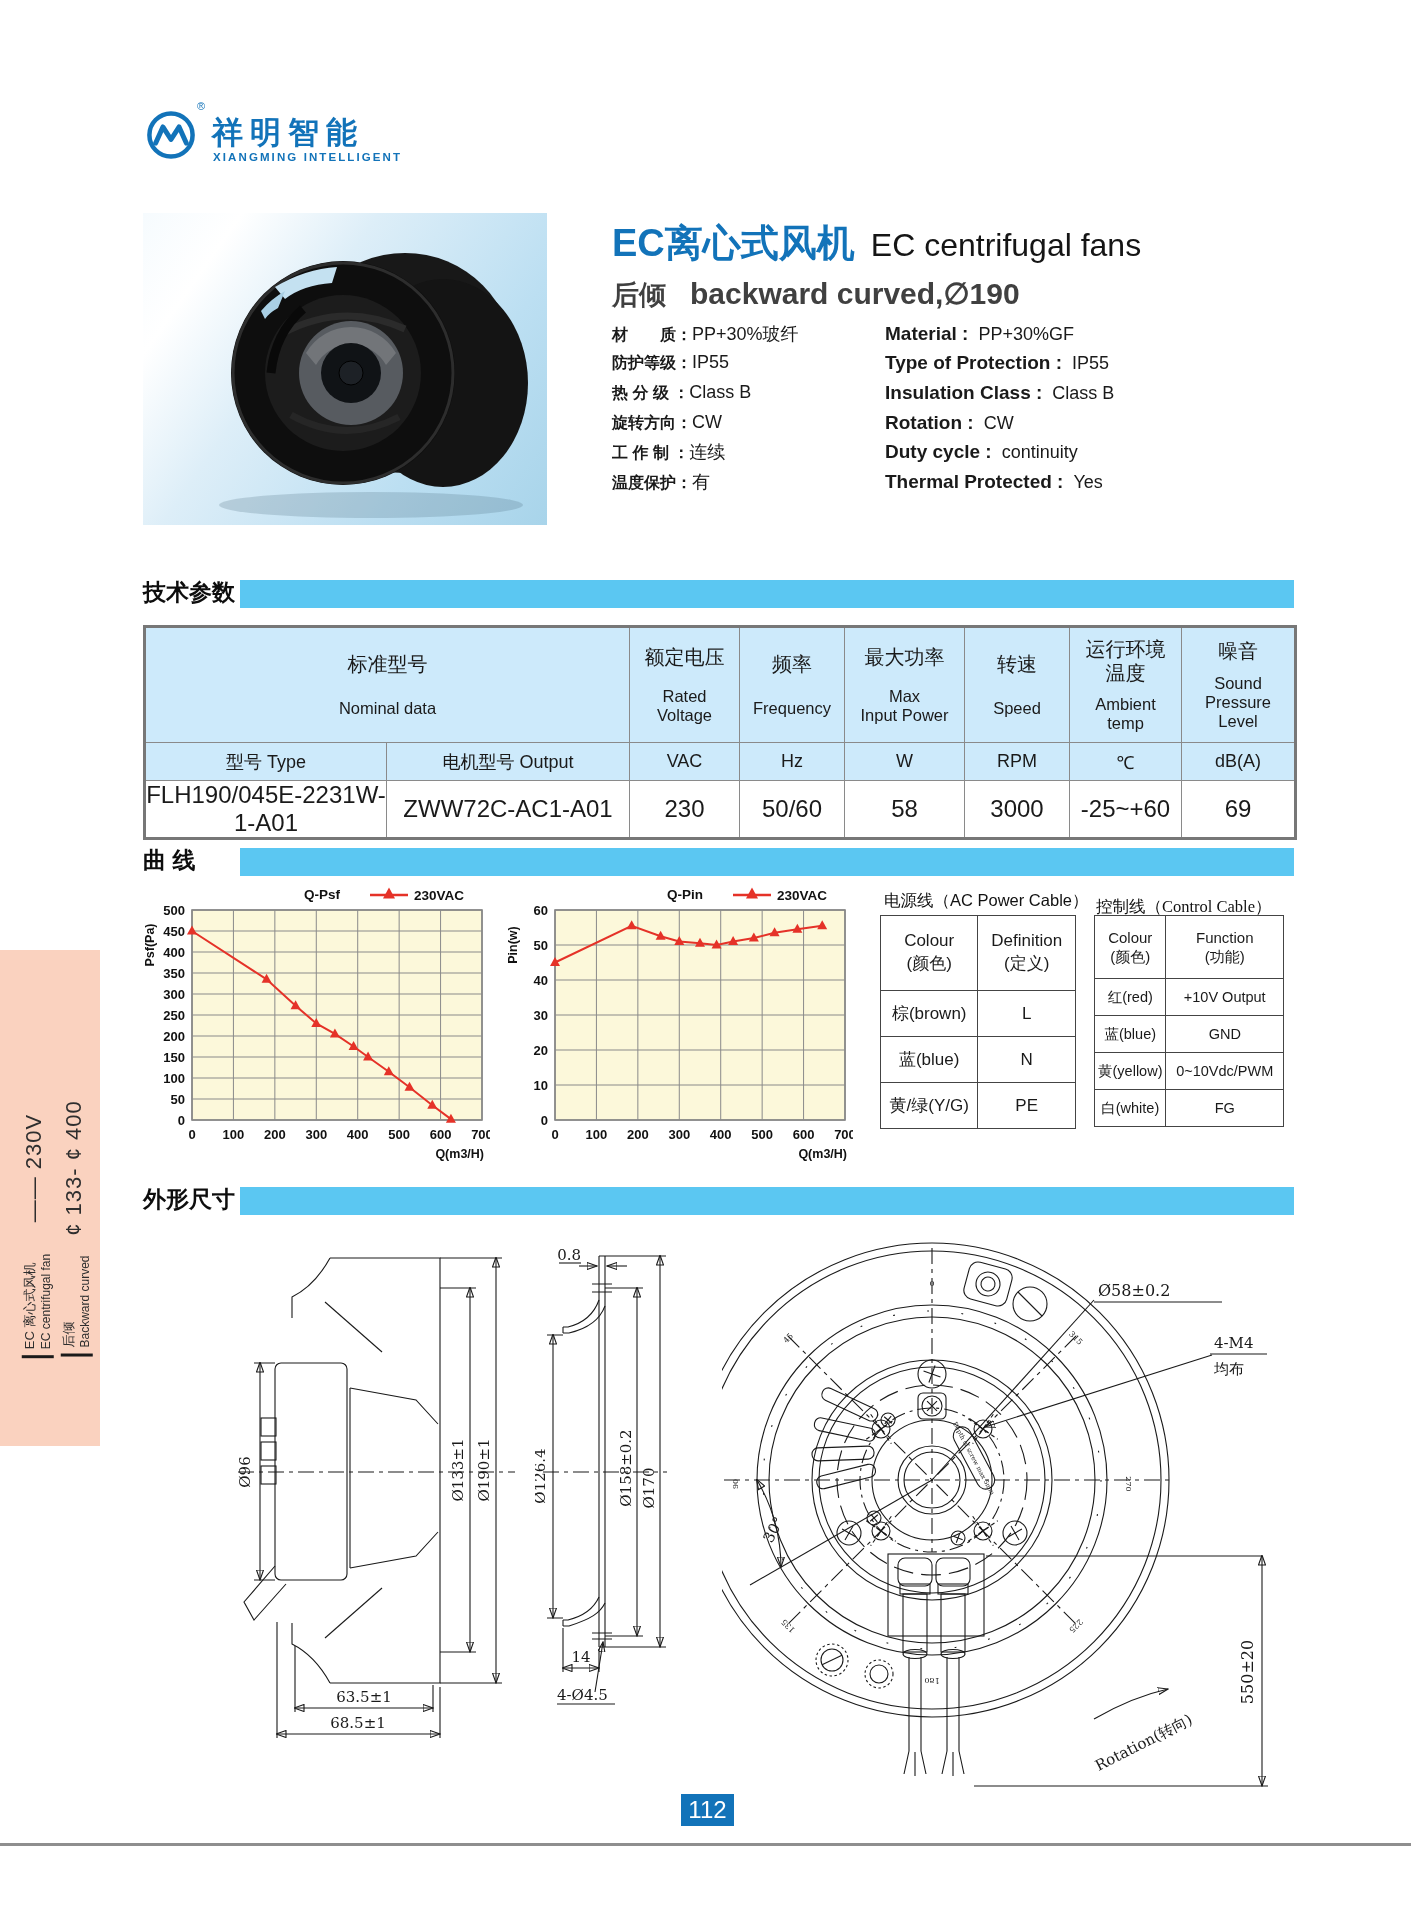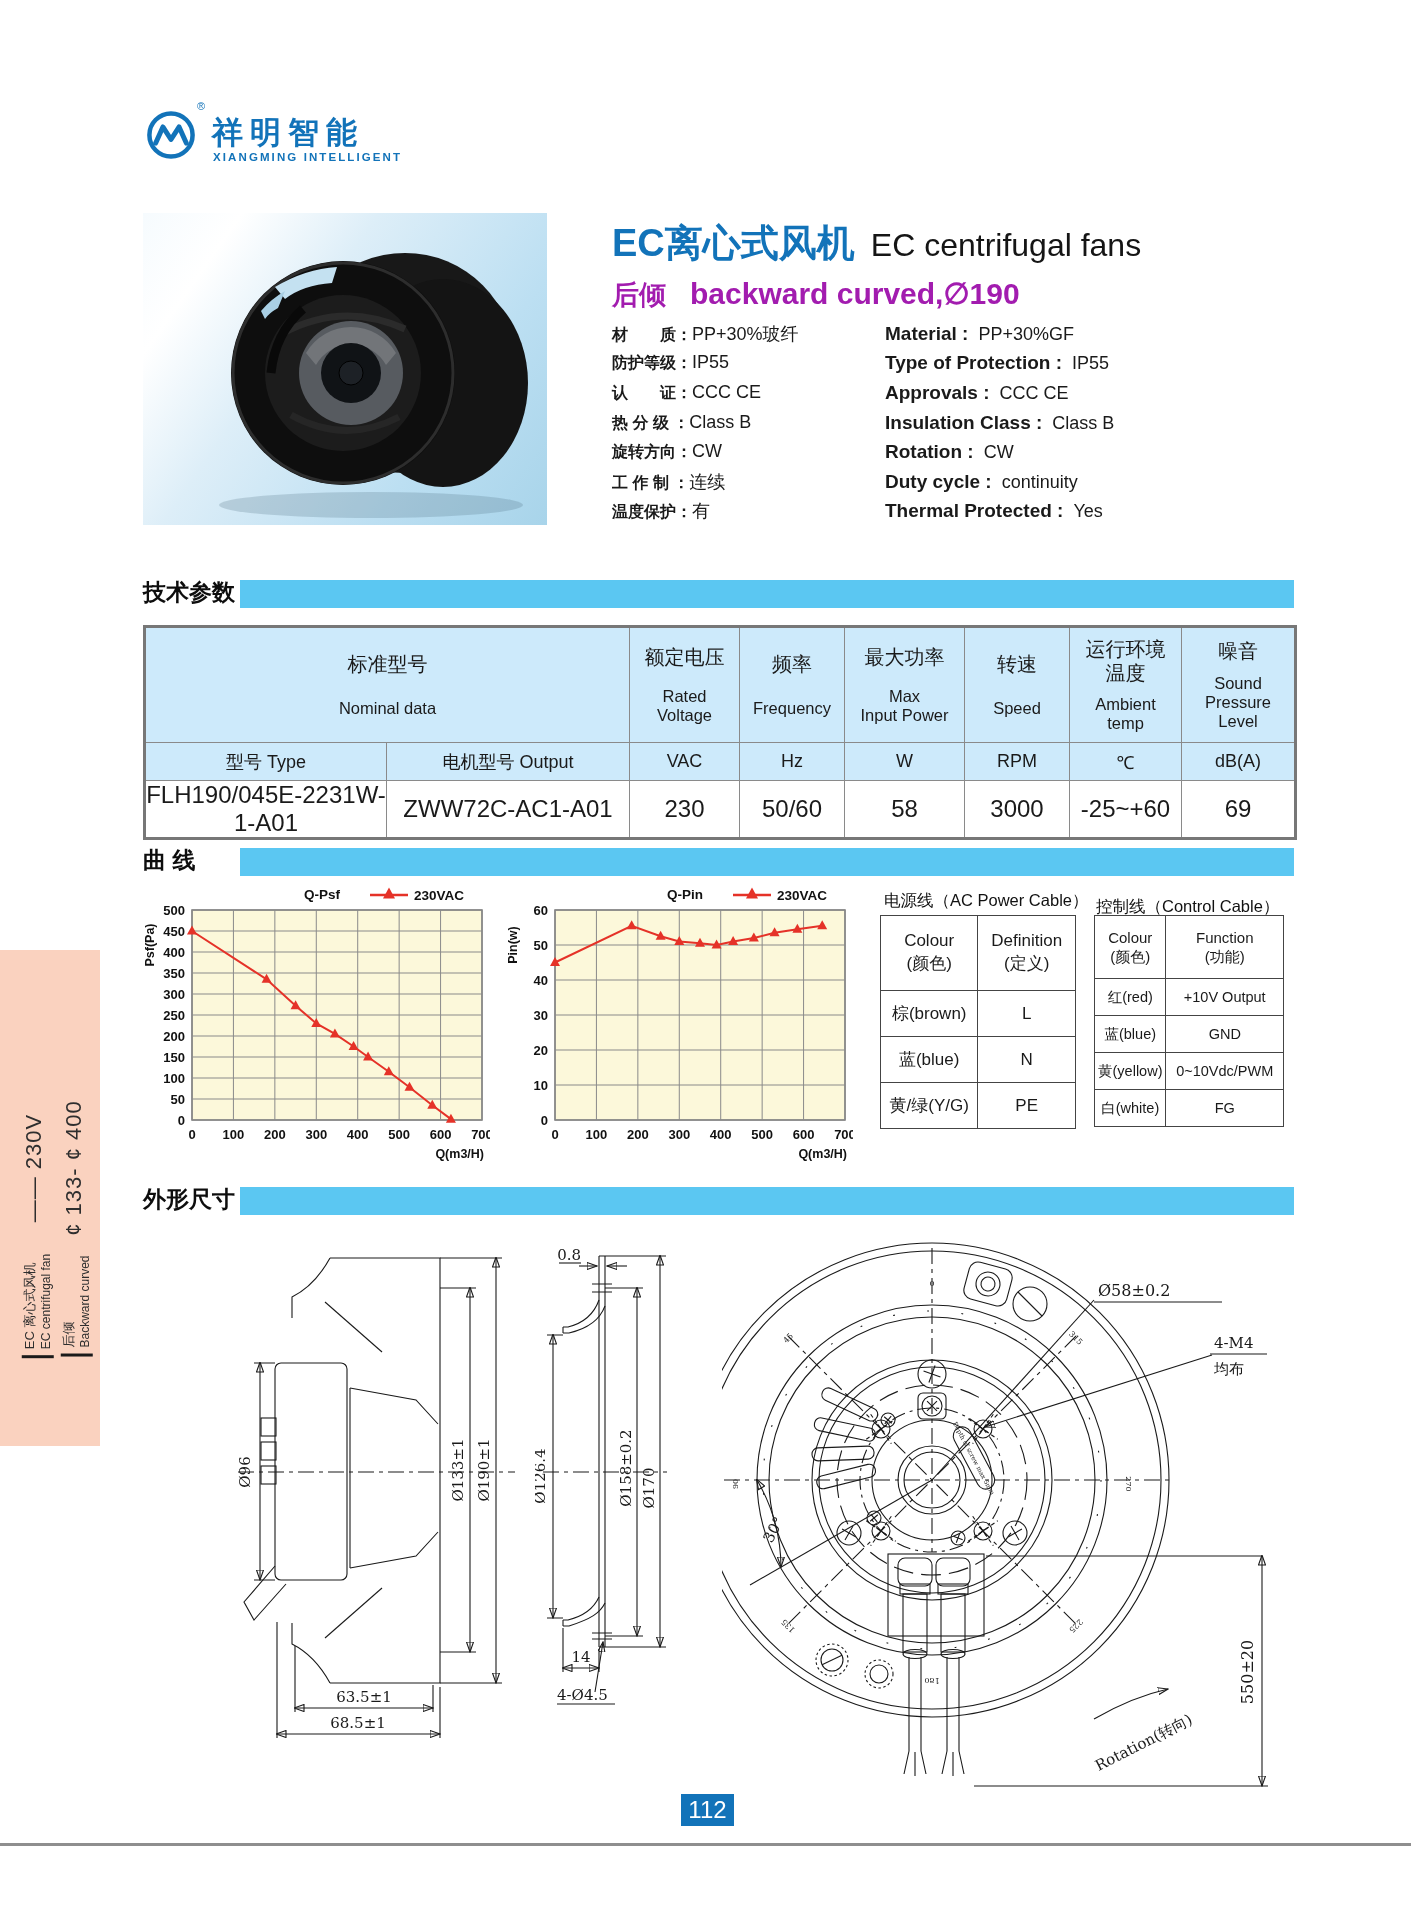--- a/index.html
+++ b/index.html
@@ -12,21 +12,21 @@
   .brand-en{position:absolute;left:213px;top:151px;font-size:11.5px;font-weight:bold;color:#1273b9;letter-spacing:2.1px;}
   .brand-reg{position:absolute;left:197px;top:100px;font-size:11px;color:#1273b9;}
 
   
   .photo{position:absolute;left:143px;top:213px;width:404px;height:312px;
          background:linear-gradient(125deg,#f6fbfe 0%,#ffffff 16%,#ddeef8 38%,#bcdff2 72%,#a8d4ea 100%);}
 
   
   .title-cn{font-size:38px;font-weight:bold;color:#1273b9;}
   .title-en{font-size:32px;color:#151515;margin-left:16px;}
-  .subtitle{position:absolute;left:612px;top:276px;font-weight:bold;color:#a21caf;}
+  .subtitle{position:absolute;left:612px;top:276px;font-weight:bold;color:#404040;}
   .sub-cn{font-size:27px;}
   .sub-en{font-size:30px;margin-left:24px;}
 
   
   .specs{position:absolute;left:612px;top:319px;width:690px;}
   .spec-row{height:29.6px;display:flex;align-items:center;}
   .spec-cn{width:273px;font-size:18px;}
   .spec-cn b{font-size:16px;}
   .spec-en{font-size:18px;}
   .spec-en b{font-size:19px;}
@@ -129,24 +129,20 @@
   </div>
 
   <div class="specs">
     <div class="spec-row">
       <span class="spec-cn"><b>材　　质：</b><span>PP+30%玻纤</span></span>
       <span class="spec-en"><b>Material :</b>&nbsp;&nbsp;<span>PP+30%GF</span></span>
     </div>
     <div class="spec-row">
       <span class="spec-cn"><b>防护等级：</b><span>IP55</span></span>
       <span class="spec-en"><b>Type of Protection :</b>&nbsp;&nbsp;<span>IP55</span></span>
-    </div>
-    <div class="spec-row">
-      <span class="spec-cn"><b>认　　证：</b><span>CCC  CE</span></span>
-      <span class="spec-en"><b>Approvals :</b>&nbsp;&nbsp;<span>CCC  CE</span></span>
     </div>
     <div class="spec-row">
       <span class="spec-cn"><b>热 分 级 ：</b><span>Class B</span></span>
       <span class="spec-en"><b>Insulation Class :</b>&nbsp;&nbsp;<span>Class B</span></span>
     </div>
     <div class="spec-row">
       <span class="spec-cn"><b>旋转方向：</b><span>CW</span></span>
       <span class="spec-en"><b>Rotation :</b>&nbsp;&nbsp;<span>CW</span></span>
     </div>
     <div class="spec-row">
@@ -380,21 +376,21 @@
           <td>蓝(blue)</td>
           <td>N</td>
         </tr>
     <tr>
           <td>黄/绿(Y/G)</td>
           <td>PE</td>
         </tr>
   </tbody>
     </table>
 
-  <div class="ct-title" style="left:1096px;top:896px;">控制线（Control Cable）</div>
+  <div class="ct-title" style="left:1096px;top:896px;font-family:Liberation Serif, serif;">控制线（Control Cable）</div>
   <table class="ctable ctl" style="left:1094px;top:915px;width:190px;">
     <colgroup>
         <col style="width:72px">
         <col style="width:118px">
       </colgroup>
     <tbody>
         <tr>
       <th><span>Colour</span><br><span>(颜色)</span></th>
       <th><span>Function</span><br><span>(功能)</span></th>
     </tr>

